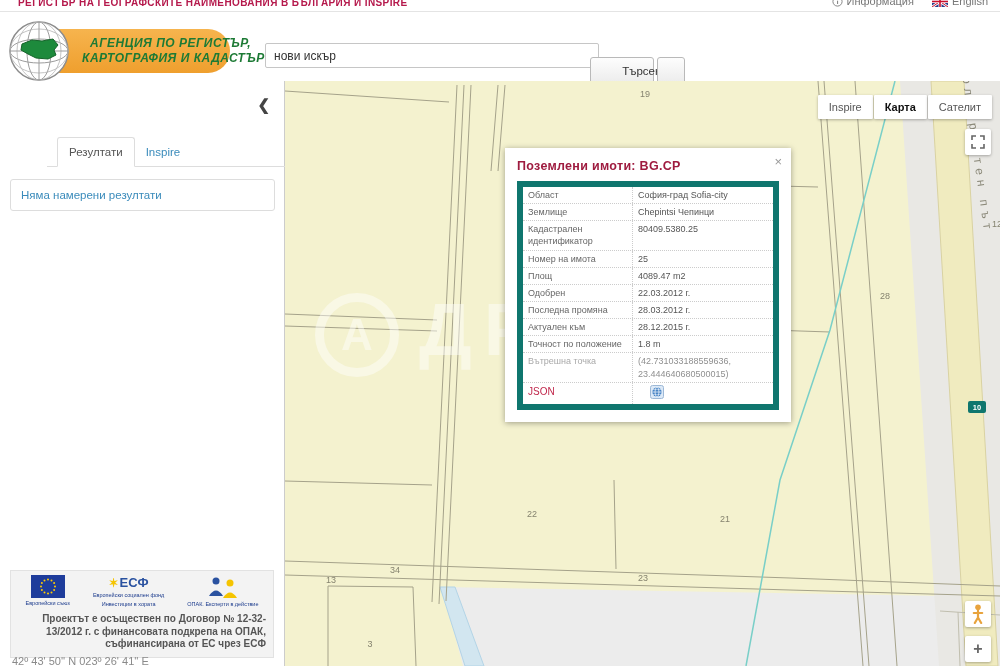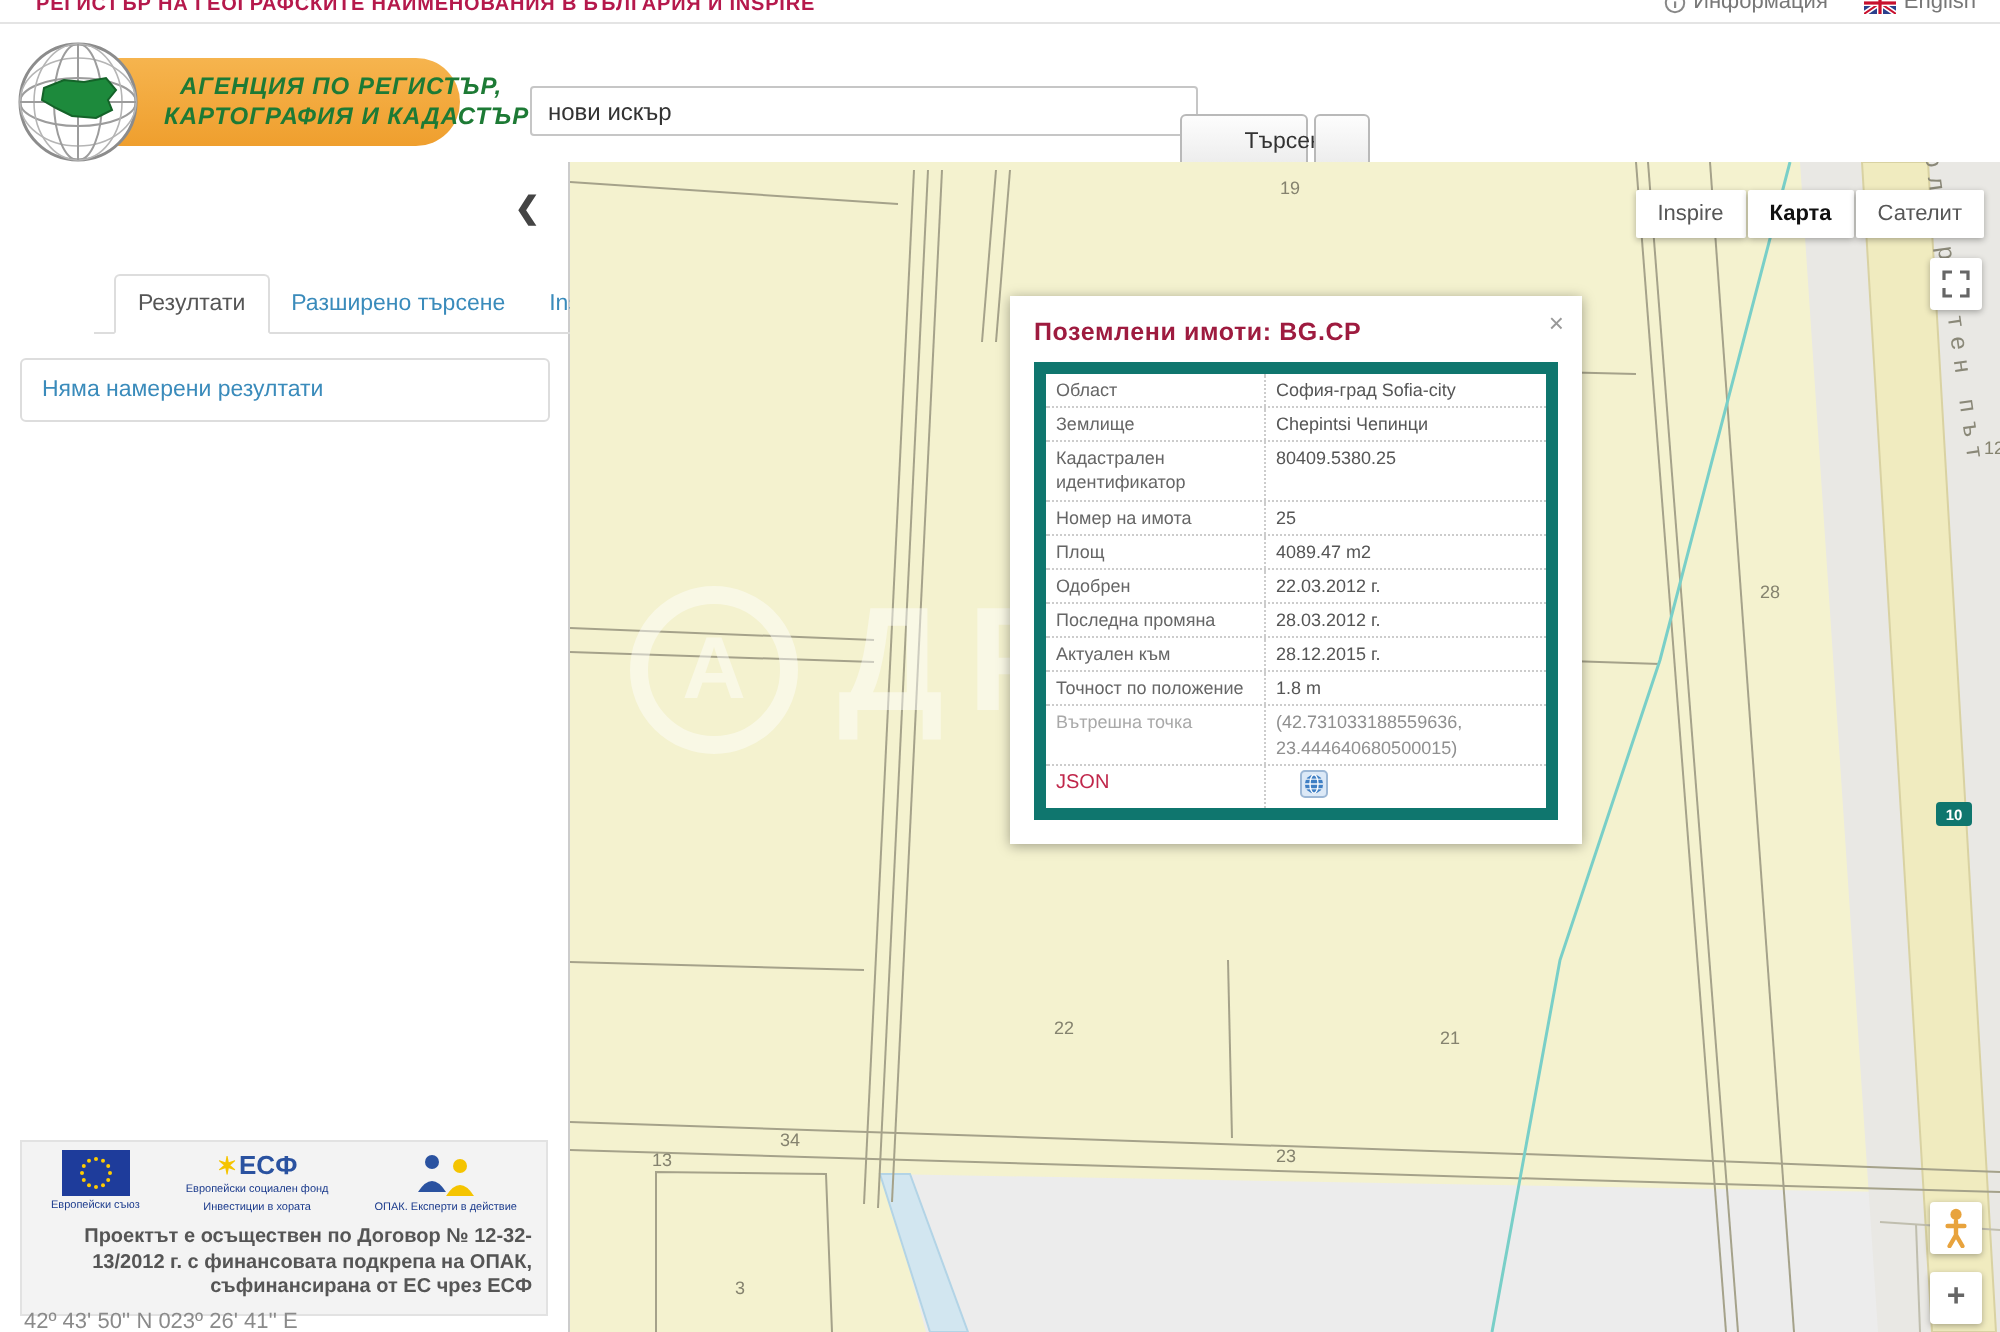--- a/index.html
+++ b/index.html
@@ -141,21 +141,20 @@
         <circle cx="2" cy="9.5" r="1.1" fill="#555"></circle>
           <rect x="5" y="8.8" width="8" height="1.5" fill="#555"></rect>
       </svg>
     </div>
   </div>
 
   <div class="sidebar">
     <span class="collapse">❮</span>
     <div class="tabs">
       <span class="tab active">Резултати</span>
-      <span class="tab">Разширено търсене</span>
       <span class="tab">Inspire</span>
     </div>
     <div class="noresults">Няма намерени резултати</div>
 
     <div class="sfooter">
       <div class="logos">
         <div class="logo-col">
           <svg width="34" height="23" viewBox="0 0 34 23">
             <rect width="34" height="23" fill="#1e3c9b"></rect>
             <g fill="#ffcc00">

